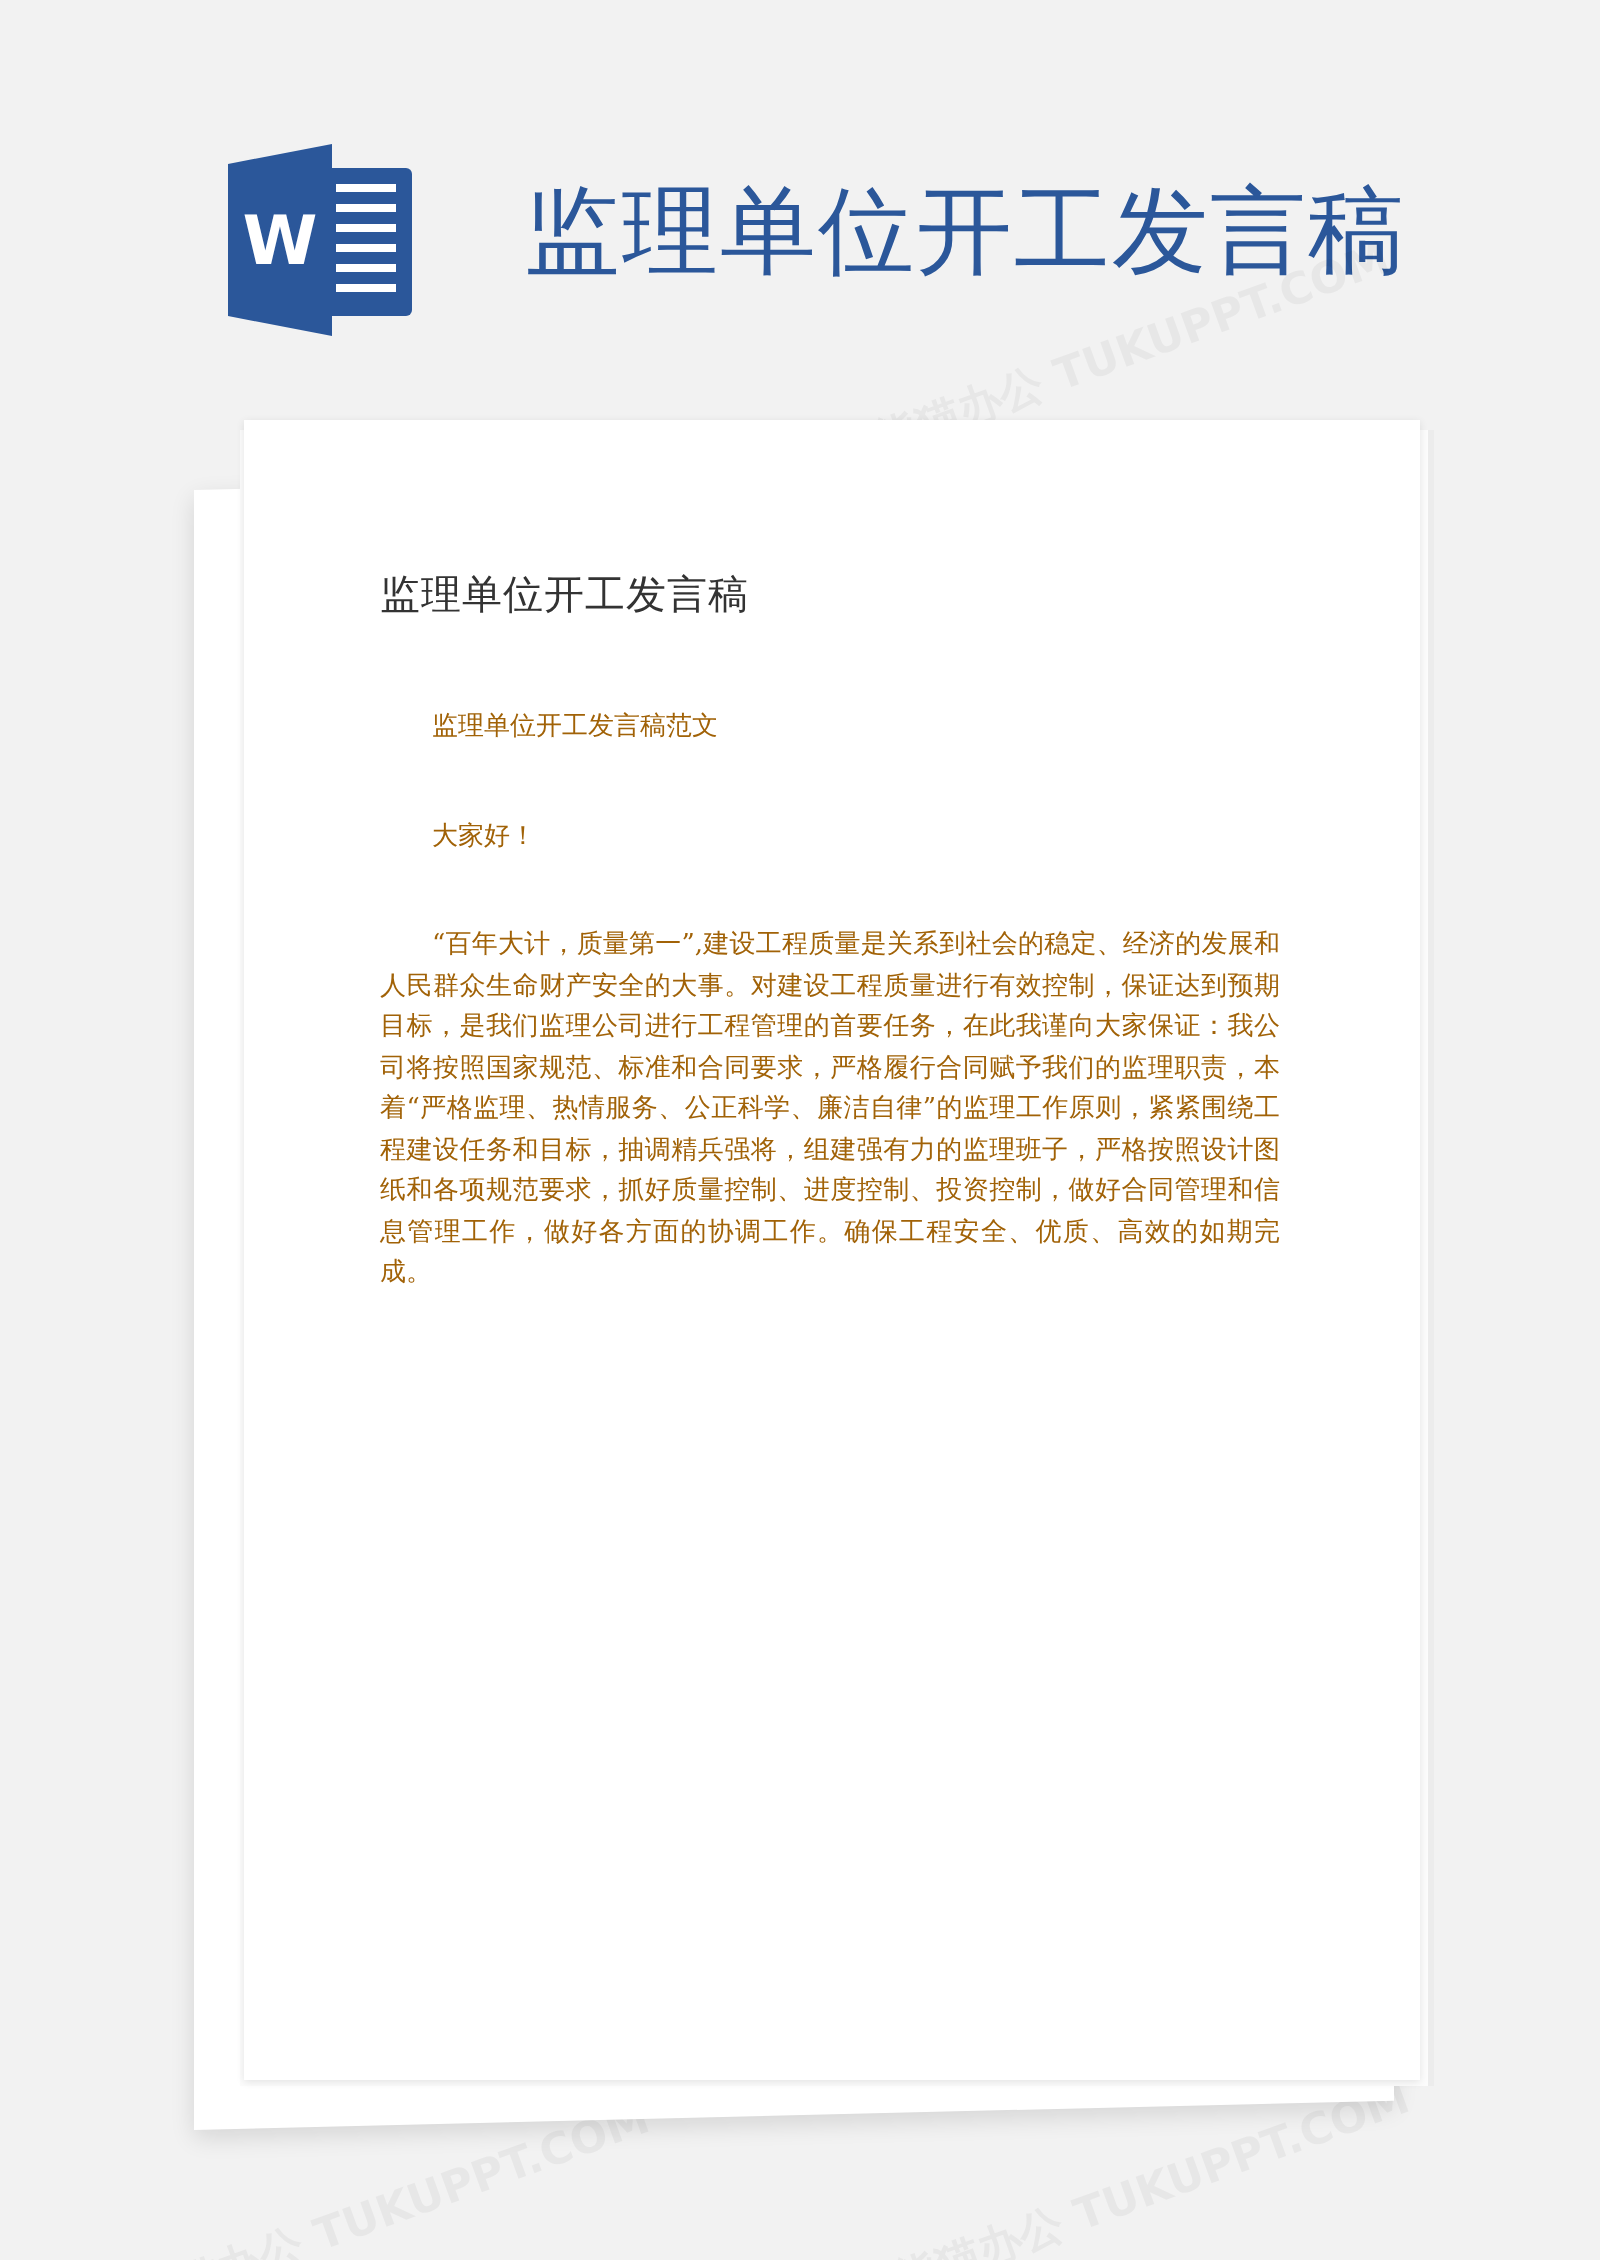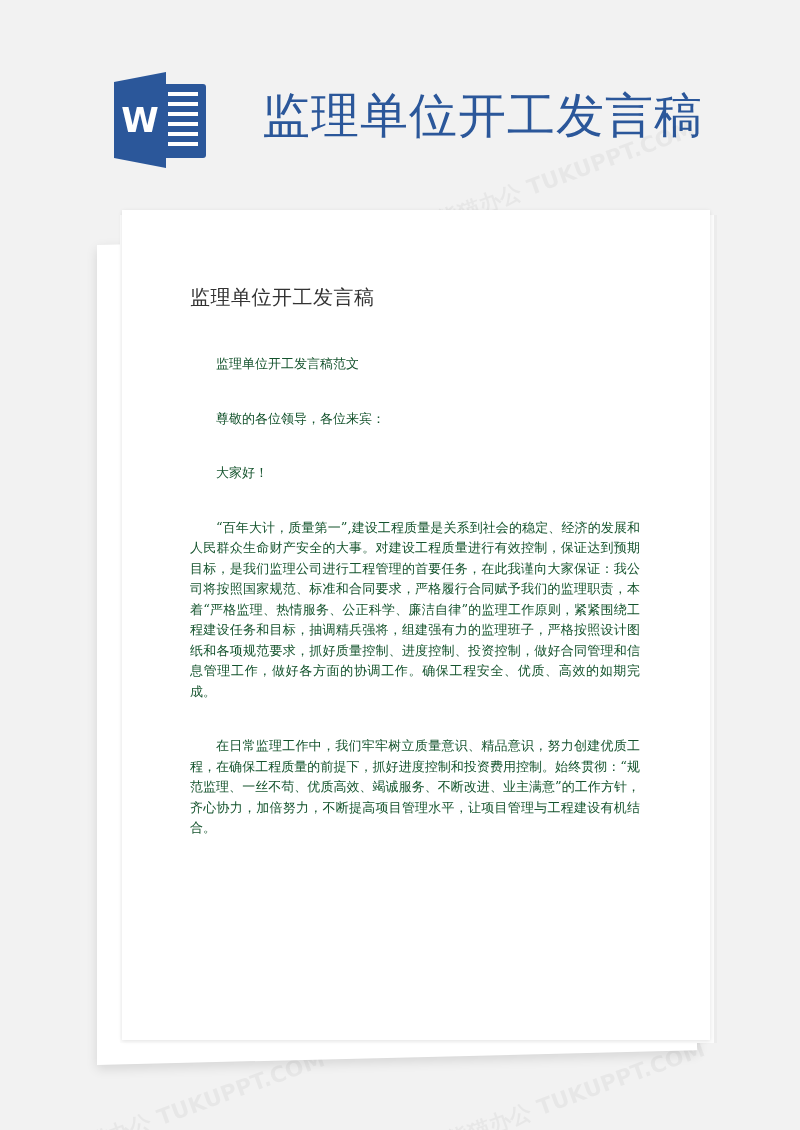--- a/index.html
+++ b/index.html
@@ -30,21 +30,21 @@
     background: #fff;
     box-shadow: 0 1px 4px rgba(0,0,0,0.10);
     overflow: hidden;
   }
   .doc-title {
     position: absolute; left: 68px; top: 74px;
     font-size: 20px; color: #333; letter-spacing: 0.5px; white-space: nowrap;
   }
   .content { position: absolute; left: 68px; top: 144px; width: 450px; }
   .para {
-    font-size: 13px; line-height: 20.5px; color: #14532d;
+    font-size: 13px; line-height: 20.5px; color: #a16207;
     text-indent: 26px; margin: 0; text-align: justify;
   }
   .p-sub { margin-top: 0; }
   .gap-xl { margin-top: 30px; }
   .gap-lg { margin-top: 34px; }
   .watermark {
     position: absolute; font-family: "DejaVu Sans", sans-serif; font-size: 22px;
     color: rgba(0,0,0,0.045); transform: rotate(-20deg); white-space: nowrap;
     pointer-events: none; font-weight: bold;
   }
@@ -76,19 +76,17 @@
 <div class="watermark" style="left:440px;top:1080px;">熊猫办公 TUKUPPT.COM</div>
 
 <div class="sheet-back"></div>
 <div class="sheet-back2"></div>
 
 <div class="page">
   <div class="doc-title">监理单位开工发言稿</div>
 
   <div class="content">
     <p class="para p-sub">监理单位开工发言稿范文</p>
-    <p class="para gap-lg">尊敬的各位领导，各位来宾：</p>
     <p class="para gap-lg">大家好！</p>
     <p class="para gap-lg">“百年大计，质量第一”,建设工程质量是关系到社会的稳定、经济的发展和人民群众生命财产安全的大事。对建设工程质量进行有效控制，保证达到预期目标，是我们监理公司进行工程管理的首要任务，在此我谨向大家保证：我公司将按照国家规范、标准和合同要求，严格履行合同赋予我们的监理职责，本着“严格监理、热情服务、公正科学、廉洁自律”的监理工作原则，紧紧围绕工程建设任务和目标，抽调精兵强将，组建强有力的监理班子，严格按照设计图纸和各项规范要求，抓好质量控制、进度控制、投资控制，做好合同管理和信息管理工作，做好各方面的协调工作。确保工程安全、优质、高效的如期完成。</p>
-    <p class="para gap-lg">在日常监理工作中，我们牢牢树立质量意识、精品意识，努力创建优质工程，在确保工程质量的前提下，抓好进度控制和投资费用控制。始终贯彻：“规范监理、一丝不苟、优质高效、竭诚服务、不断改进、业主满意”的工作方针，齐心协力，加倍努力，不断提高项目管理水平，让项目管理与工程建设有机结合。</p>
 
   </div>
 </div>
 
 </body></html>

